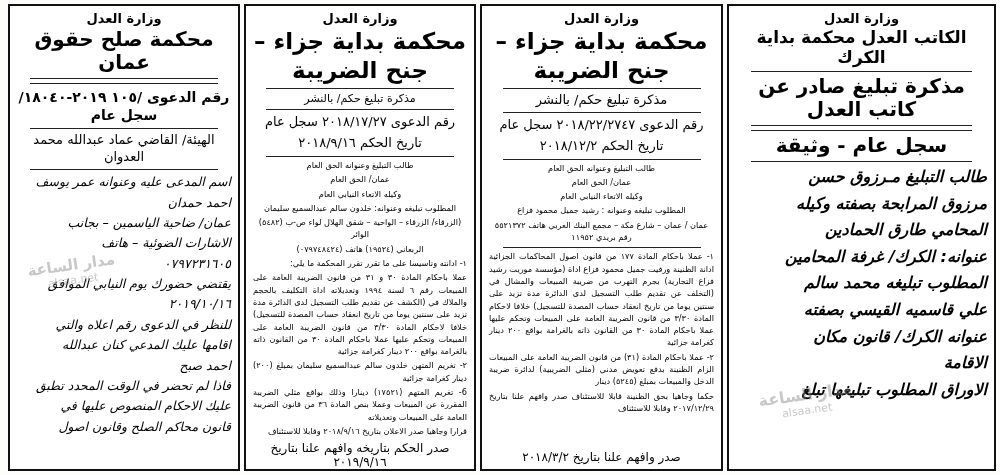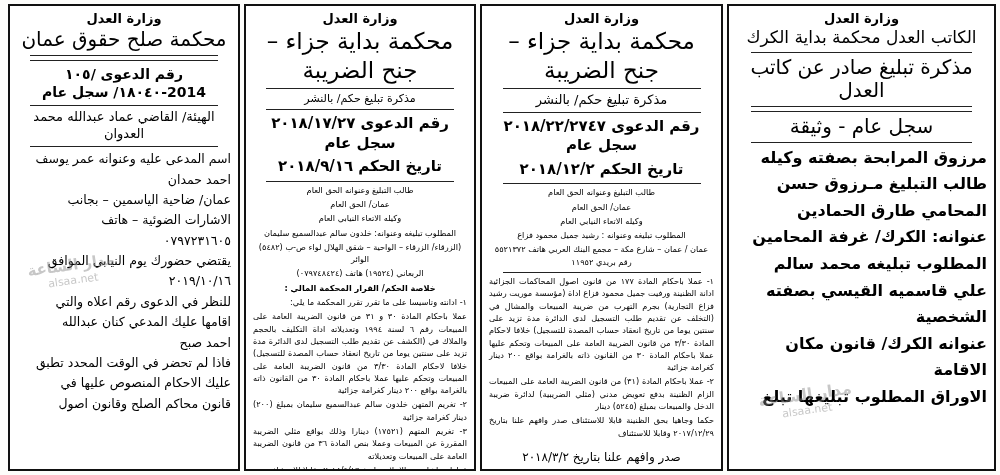--- a/index.html
+++ b/index.html
@@ -43,21 +43,21 @@
 
   .ministry {
     font-size: 13px;
     font-weight: bold;
     text-align: center;
     margin-bottom: 1px;
     letter-spacing: 0;
   }
   .court-title {
     font-size: 23px;
-    font-weight: normal;
+    font-weight: bold;
     text-align: center;
     line-height: 1.15;
     margin: 1px 0 2px 0;
   }
   .court-title.small { font-size: 20px; }
   .court-title.xsmall { font-size: 17px; }
 
   .subtitle {
     font-size: 11px;
     text-align: center;
@@ -70,33 +70,33 @@
     border-top: 1px solid #222;
     margin: 2px auto;
   }
   .caseno {
     font-size: 14px;
     font-weight: bold;
     text-align: center;
     line-height: 1.3;
     margin: 2px 0;
   }
-  .caseno.sm { font-size: 15px; font-weight: bold; }
+  .caseno.sm { font-size: 13px; font-weight: normal; }
   .body-lines {
     width: 100%;
     font-size: 12.5px;
     line-height: 1.55;
     text-align: right;
   }
   .body-lines.large {
     font-size: 16px;
     line-height: 1.6;
     font-weight: bold;
   }
-  .body-lines p { margin: 0 0 1px 0; }
+  .body-lines p { margin: 0 0 1px 0; font-style: italic; }
   .dense {
     width: 100%;
     font-size: 8.2px;
     line-height: 1.5;
     text-align: justify;
     text-align-last: right;
   }
   .dense p { margin: 0 0 2px 0; }
   .dense .center { text-align: center; text-align-last: center; }
   .dense .head { font-weight: bold; text-align: center; text-align-last: center; margin-top: 2px;}
@@ -128,27 +128,26 @@
   <div class="notice col-4">
     <div class="ministry">وزارة العدل</div>
     <div class="court-title xsmall">الكاتب العدل محكمة بداية الكرك</div>
     <div class="rule"></div>
     <div class="court-title small">مذكرة تبليغ صادر عن كاتب العدل</div>
     <div class="rule"></div>
     <div class="rule"></div>
     <div class="court-title small">سجل عام - وثيقة</div>
     <div class="rule"></div>
     <div class="body-lines large">
+      <p>طالب التبليغ مـرزوق حسن</p>
       <p>مرزوق المرابحة بصفته وكيله</p>
-      <p>طالب التبليغ مـرزوق حسن</p>
       <p>المحامي طارق الحمادين</p>
       <p>عنوانه: الكرك/ غرفة المحامين</p>
       <p>المطلوب تبليغه محمد سالم</p>
       <p>علي قاسميه القيسي بصفته</p>
-      <p>الشخصية</p>
       <p>عنوانه الكرك/ قانون مكان</p>
       <p>الاقامة</p>
       <p>الاوراق المطلوب تبليغها تبلغ</p>
 
     </div>
     <div class="watermark wm-b">
       <span>مدار الساعة</span>
       <span class="wm-sub">alsaa.net</span>
     </div>
   </div>
@@ -190,39 +189,38 @@
     <div class="caseno sm">رقم الدعوى ٢٠١٨/١٧/٢٧ سجل عام</div>
     <div class="caseno sm">تاريخ الحكم ٢٠١٨/٩/١٦</div>
     <div class="rule"></div>
     <div class="dense">
       <p class="center">طالب التبليغ وعنوانه الحق العام</p>
       <p class="center">عمان/ الحق العام</p>
       <p class="center">وكيله الاتعاء النيابي العام</p>
       <p class="center">المطلوب تبليغه وعنوانه: خلدون سالم عبدالسميع سليمان</p>
       <p class="center">(الزرقاء/ الزرقاء – الواحية – شقق الهلال لواء ص-ب (٥٤٨٢) الوائر</p>
       <p class="center">الربعاني (١٩٥٢٤) هاتف (٠٧٩٧٤٨٤٢٤)</p>
-      <p class="head">خلاصة الحكم/ القرار المحكمة المالي :</p>
     </div>
     <div class="dense">
       <p>١- ادانته وتاسيسا على ما تقرر تقرر المحكمة ما يلي:</p>
       <p>عملا باحكام المادة ٣٠ و ٣١ من قانون الضريبة العامة على المبيعات رقم ٦ لسنة ١٩٩٤ وتعديلاته اداة التكليف بالحجم والملاك في (الكشف عن تقديم طلب التسجيل لدى الدائرة مدة تزيد على سنتين يوما من تاريخ انعقاد حساب المصدة للتسجيل) خلافا لاحكام المادة ٣/٣٠ من قانون الضريبة العامة على المبيعات وتحكم عليها عملا باحكام المادة ٣٠ من القانون ذاته بالغرامة بواقع ٢٠٠ دينار كغرامة جزائية</p>
       <p>٢- تغريم المتهن خلدون سالم عبدالسميع سليمان بمبلغ (٢٠٠) دينار كغرامة جزائية</p>
-      <p>٣- تغريم المتهم (١٧٥٢١) دينارا وذلك بواقع مثلي الضريبة المقررة عن المبيعات وعملا بنص المادة ٣٦ من قانون الضريبة العامة على المبيعات وتعديلاته</p>
+      <p>6- تغريم المتهم (١٧٥٢١) دينارا وذلك بواقع مثلي الضريبة المقررة عن المبيعات وعملا بنص المادة ٣٦ من قانون الضريبة العامة على المبيعات وتعديلاته</p>
       <p>قرارا وجاهيا صدر الاعلان بتاريخ ٢٠١٨/٩/١٦ وقابلا للاستئناف</p>
     </div>
     <div class="spacer"></div>
     <div class="tiny-center">صدر الحكم بتاريخه وافهم علنا بتاريخ ٢٠١٩/٩/١٦</div>
   </div>
 
   <div class="notice col-1">
     <div class="ministry">وزارة العدل</div>
     <div class="court-title small">محكمة صلح حقوق عمان</div>
     <div class="rule"></div>
     <div class="rule"></div>
-    <div class="caseno">رقم الدعوى /١٠٥ 2014-١٨٠٤٠/ سجل عام</div>
+    <div class="caseno">رقم الدعوى /١٠٥ ٢٠١٩-١٨٠٤٠/ سجل عام</div>
     <div class="rule"></div>
     <div class="subtitle big">الهيئة/ القاضي عماد عبدالله محمد العدوان</div>
     <div class="rule"></div>
     <div class="body-lines">
       <p>اسم المدعى عليه وعنوانه عمر يوسف</p>
       <p>احمد حمدان</p>
       <p>عمان/ ضاحية الياسمين – بجانب</p>
       <p>الاشارات الضوئية – هاتف</p>
       <p>٠٧٩٧٢٣١٦٠٥</p>
       <p>يقتضي حضورك يوم النيابي الموافق</p>

